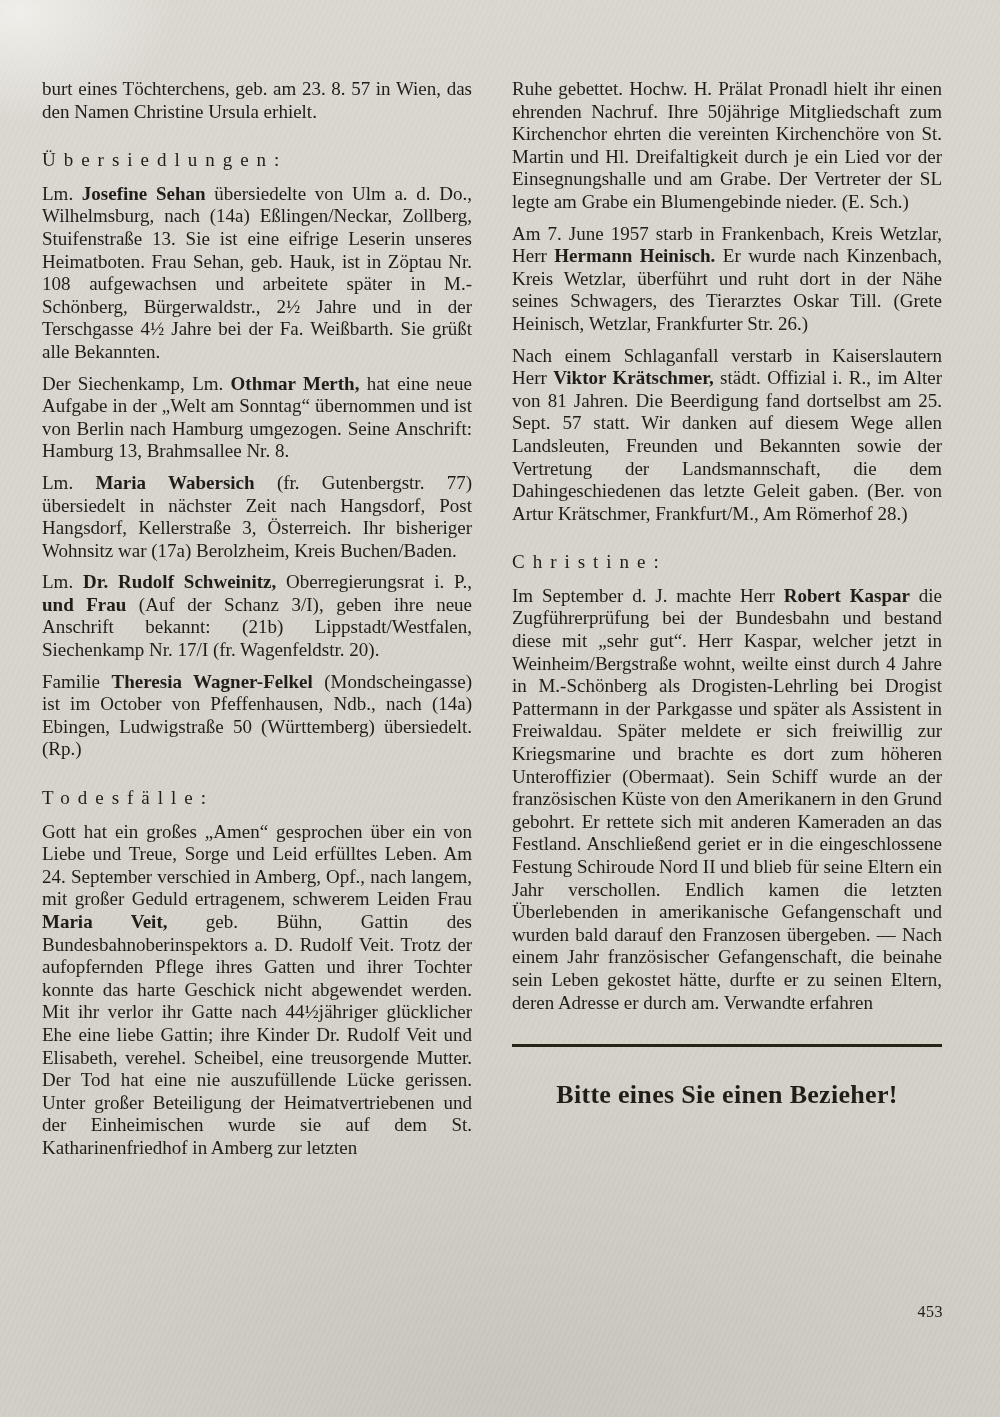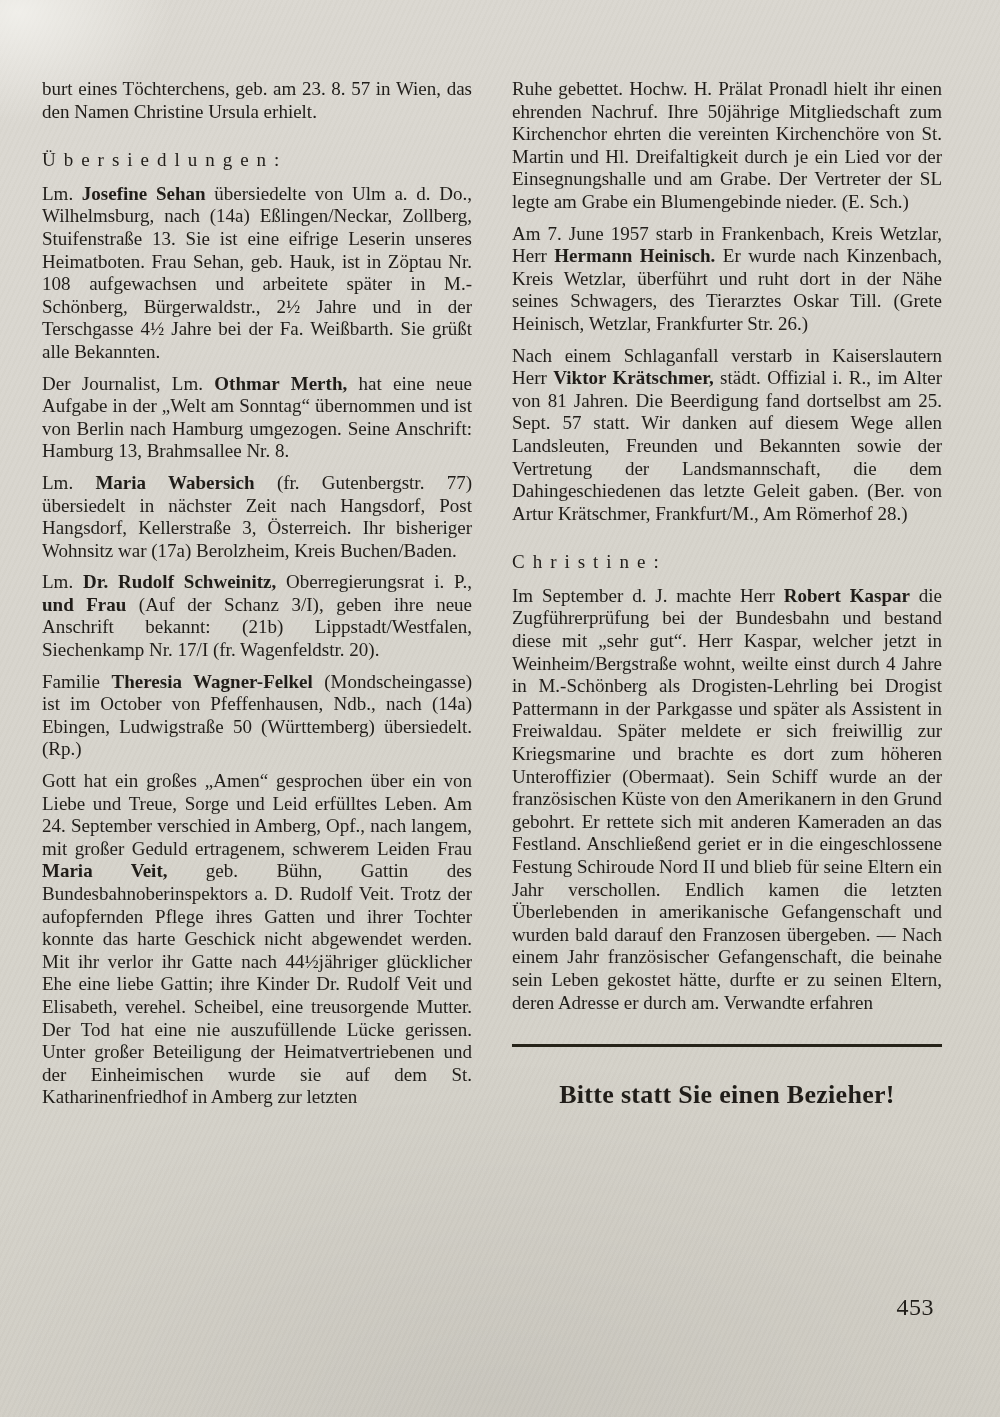--- a/index.html
+++ b/index.html
@@ -61,49 +61,50 @@
   }
   .slogan {
     margin-top: 33px;
     font-size: 26px;
     font-weight: 700;
     text-align: center;
     letter-spacing: 0.3px;
   }
   .page-number {
     position: absolute;
-    right: 66px;
+    right: 57px;
     bottom: 96px;
-    font-size: 24px;
+    font-size: 16px;
     letter-spacing: 0.5px;
   }
 </style>
 </head>
 <body>
 
 <div class="page">
   <div class="columns">
     <div class="column">
         <p class="para"><span class="plain">burt eines Töchterchens, geb. am 23. 8. 57 in Wien, das den Namen Christine Ursula erhielt.</span></p>
         <div class="section-heading">Übersiedlungen:</div>
         <p class="para"><span class="plain">Lm. </span><span class="bold">Josefine Sehan</span><span class="plain"> übersiedelte von Ulm a. d. Do., Wilhelmsburg, nach (14a) Eßlingen/Neckar, Zollberg, Stuifenstraße 13. Sie ist eine eifrige Leserin unseres Heimatboten. Frau Sehan, geb. Hauk, ist in Zöptau Nr. 108 aufgewachsen und arbeitete später in M.-Schönberg, Bürgerwaldstr., 2½ Jahre und in der Terschgasse 4½ Jahre bei der Fa. Weißbarth. Sie grüßt alle Bekannten.</span></p>
-        <p class="para"><span class="plain">Der Journalist, Lm. </span><span class="bold">Othmar Merth,</span><span class="plain"> hat eine neue Aufgabe in der „Welt am Sonntag“ übernommen und ist von Berlin nach Hamburg umgezogen. Seine Anschrift: Hamburg 13, Brahmsallee Nr. 8.</span></p>
+        <p class="para"><span class="plain">Der Siechenkamp, Lm. </span><span class="bold">Othmar Merth,</span><span class="plain"> hat eine neue Aufgabe in der „Welt am Sonntag“ übernommen und ist von Berlin nach Hamburg umgezogen. Seine Anschrift: Hamburg 13, Brahmsallee Nr. 8.</span></p>
         <p class="para"><span class="plain">Lm. </span><span class="bold">Maria Wabersich</span><span class="plain"> (fr. Gutenbergstr. 77) übersiedelt in nächster Zeit nach Hangsdorf, Post Hangsdorf, Kellerstraße 3, Österreich. Ihr bisheriger Wohnsitz war (17a) Berolzheim, Kreis Buchen/Baden.</span></p>
         <p class="para"><span class="plain">Lm. </span><span class="bold">Dr. Rudolf Schweinitz,</span><span class="plain"> Oberregierungsrat i. P., </span><span class="bold">und Frau</span><span class="plain"> (Auf der Schanz 3/I), geben ihre neue Anschrift bekannt: (21b) Lippstadt/Westfalen, Siechenkamp Nr. 17/I (fr. Wagenfeldstr. 20).</span></p>
         <p class="para"><span class="plain">Familie </span><span class="bold">Theresia Wagner-Felkel</span><span class="plain"> (Mondscheingasse) ist im October von Pfeffenhausen, Ndb., nach (14a) Ebingen, Ludwigstraße 50 (Württemberg) übersiedelt. (Rp.)</span></p>
+        <div class="section-heading">Todesfälle:</div>
         <p class="para"><span class="plain">Gott hat ein großes „Amen“ gesprochen über ein von Liebe und Treue, Sorge und Leid erfülltes Leben. Am 24. September verschied in Amberg, Opf., nach langem, mit großer Geduld ertragenem, schwerem Leiden Frau </span><span class="bold">Maria Veit,</span><span class="plain"> geb. Bühn, Gattin des Bundesbahnoberinspektors a. D. Rudolf Veit. Trotz der aufopfernden Pflege ihres Gatten und ihrer Tochter konnte das harte Geschick nicht abgewendet werden. Mit ihr verlor ihr Gatte nach 44½jähriger glücklicher Ehe eine liebe Gattin; ihre Kinder Dr. Rudolf Veit und Elisabeth, verehel. Scheibel, eine treusorgende Mutter. Der Tod hat eine nie auszufüllende Lücke gerissen. Unter großer Beteiligung der Heimatvertriebenen und der Einheimischen wurde sie auf dem St. Katharinenfriedhof in Amberg zur letzten</span></p>
       </div>
     <div class="column-wrap">
       <div class="column">
           <p class="para"><span class="plain">Ruhe gebettet. Hochw. H. Prälat Pronadl hielt ihr einen ehrenden Nachruf. Ihre 50jährige Mitgliedschaft zum Kirchenchor ehrten die vereinten Kirchenchöre von St. Martin und Hl. Dreifaltigkeit durch je ein Lied vor der Einsegnungshalle und am Grabe. Der Vertreter der SL legte am Grabe ein Blumengebinde nieder. (E. Sch.)</span></p>
           <p class="para"><span class="plain">Am 7. June 1957 starb in Frankenbach, Kreis Wetzlar, Herr </span><span class="bold">Hermann Heinisch.</span><span class="plain"> Er wurde nach Kinzenbach, Kreis Wetzlar, überführt und ruht dort in der Nähe seines Schwagers, des Tierarztes Oskar Till. (Grete Heinisch, Wetzlar, Frankfurter Str. 26.)</span></p>
           <p class="para"><span class="plain">Nach einem Schlaganfall verstarb in Kaiserslautern Herr </span><span class="bold">Viktor Krätschmer,</span><span class="plain"> städt. Offizial i. R., im Alter von 81 Jahren. Die Beerdigung fand dortselbst am 25. Sept. 57 statt. Wir danken auf diesem Wege allen Landsleuten, Freunden und Bekannten sowie der Vertretung der Landsmannschaft, die dem Dahingeschiedenen das letzte Geleit gaben. (Ber. von Artur Krätschmer, Frankfurt/M., Am Römerhof 28.)</span></p>
           <div class="section-heading">Christine:</div>
           <p class="para"><span class="plain">Im September d. J. machte Herr </span><span class="bold">Robert Kaspar</span><span class="plain"> die Zugführerprüfung bei der Bundesbahn und bestand diese mit „sehr gut“. Herr Kaspar, welcher jetzt in Weinheim/Bergstraße wohnt, weilte einst durch 4 Jahre in M.-Schönberg als Drogisten-Lehrling bei Drogist Pattermann in der Parkgasse und später als Assistent in Freiwaldau. Später meldete er sich freiwillig zur Kriegsmarine und brachte es dort zum höheren Unteroffizier (Obermaat). Sein Schiff wurde an der französischen Küste von den Amerikanern in den Grund gebohrt. Er rettete sich mit anderen Kameraden an das Festland. Anschließend geriet er in die eingeschlossene Festung Schiroude Nord II und blieb für seine Eltern ein Jahr verschollen. Endlich kamen die letzten Überlebenden in amerikanische Gefangenschaft und wurden bald darauf den Franzosen übergeben. — Nach einem Jahr französischer Gefangenschaft, die beinahe sein Leben gekostet hätte, durfte er zu seinen Eltern, deren Adresse er durch am. Verwandte erfahren</span></p>
         </div>
       <div class="footer-block">
         <div class="divider"></div>
-        <div class="slogan">Bitte statt Sie einen Bezieher!</div>
+        <div class="slogan">Bitte eines Sie einen Bezieher!</div>
       </div>
     </div>
   </div>
   <div class="page-number">453</div>
 </div>
 
 </body></html>

